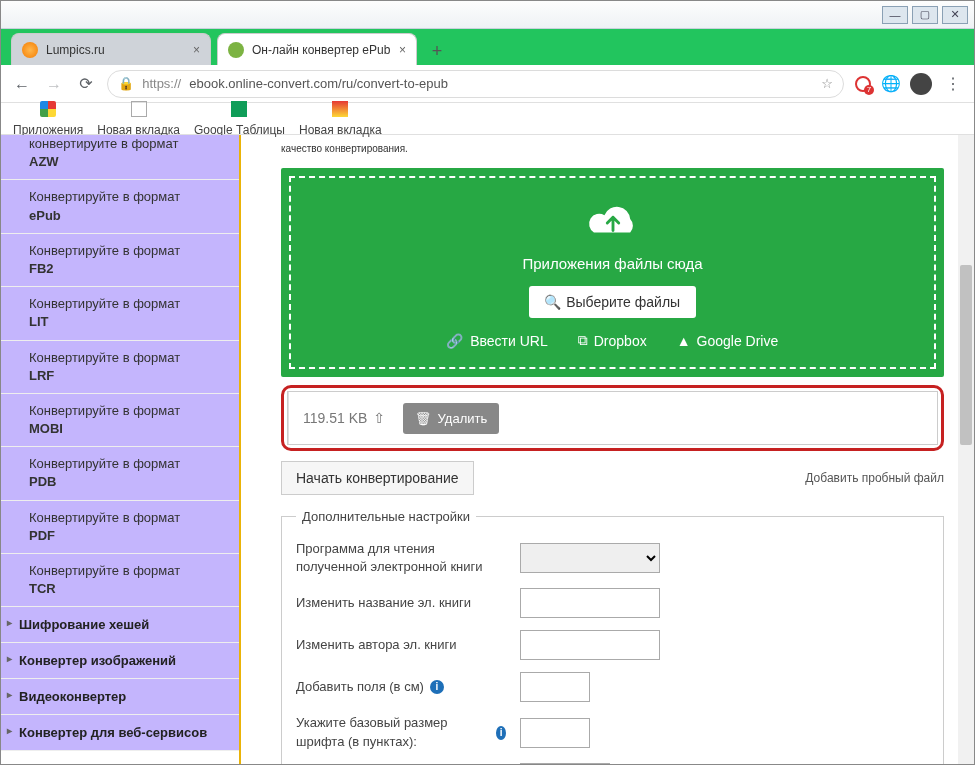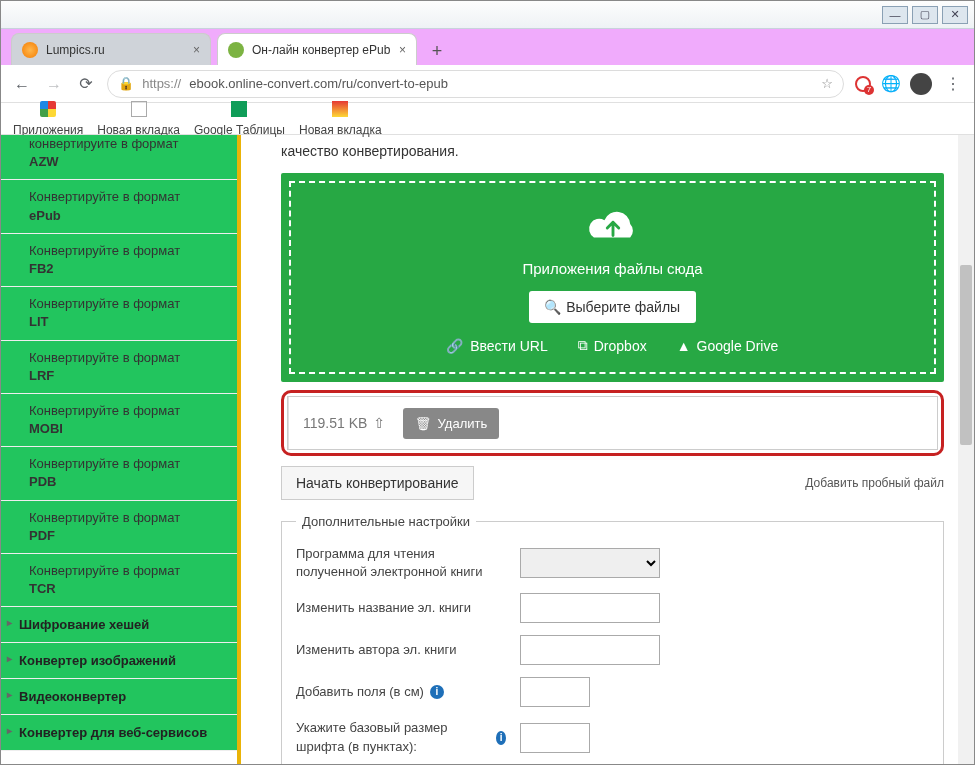--- a/index.html
+++ b/index.html
@@ -1,46 +1,46 @@
 <!DOCTYPE html>
 <html><head>
 <meta charset="utf-8">
 <style>
 * { box-sizing: border-box; margin: 0; padding: 0; }
 body { font-family: Arial, sans-serif; font-size: 13px; color: #333; background: #fff; }
 .window { width: 975px; height: 765px; border: 1px solid #888; position: relative; background: #fff; overflow: hidden; }
 .titlebar { height: 28px; background: linear-gradient(#fdfdfd,#eef2f5); border-bottom: 1px solid #c8d2dc; display: flex; justify-content: flex-end; align-items: center; padding: 0 6px; gap: 4px; }
 .wbtn { width: 26px; height: 18px; border: 1px solid #8aa0b4; background: #dde6ee; display: inline-flex; align-items: center; justify-content: center; font-size: 11px; color: #445; cursor: default; }
-.tabstrip { height: 36px; display: flex; align-items: flex-end; padding: 0 10px; background: #f0abfc; }
+.tabstrip { height: 36px; display: flex; align-items: flex-end; padding: 0 10px; background: #22c55e; }
 .tab { height: 32px; background: #fff; border-radius: 8px 8px 0 0; display: flex; align-items: center; padding: 0 10px; margin-right: 6px; min-width: 200px; gap: 8px; font-size: 12px; border: 1px solid #ccc; border-bottom: none; }
 .tab.inactive { background: #cfd3d9; }
 .tab .favicon { width: 16px; height: 16px; border-radius: 50%; display:inline-block; }
 .tab .close { margin-left: auto; color: #666; cursor: pointer; }
 .newtab { width: 28px; height: 28px; display: flex; align-items: center; justify-content: center; color: #555; cursor: pointer; font-size: 18px; }
 .toolbar { height: 38px; display: flex; align-items: center; padding: 0 10px; gap: 10px; border-bottom: 1px solid #e0e0e0; background:#fff; }
 .navbtn { width: 22px; height: 22px; display:inline-flex; align-items:center; justify-content:center; color:#5f6368; cursor:pointer; font-size:16px; }
 .addr { flex: 1; height: 28px; border: 1px solid #dcdcdc; border-radius: 14px; display:flex; align-items:center; padding:0 10px; gap:8px; color:#555; font-size:13px; }
 .addr .lock { color:#2a8a2a; }
 .ticon { width:18px; height:18px; display:inline-flex; align-items:center; justify-content:center; }
 .badge7 { position:relative; }
 .badge7::after { content:"7"; position:absolute; bottom:-2px; right:-2px; background:#d33; color:#fff; font-size:8px; width:10px; height:10px; border-radius:50%; display:flex; align-items:center; justify-content:center; }
 .avatar { width:22px; height:22px; border-radius:50%; background:#444; }
 .bookmarks { height: 32px; display:flex; align-items:center; gap:14px; padding:0 12px; border-bottom:1px solid #e0e0e0; font-size:12px; background:#fff; }
 .bm { display:flex; align-items:center; gap:6px; color:#444; cursor:pointer;flex-direction:column; }
 .bm .bicon { width:16px; height:16px; display:inline-block; }
 .content { display:flex; height: calc(100% - 28px - 36px - 38px - 32px); position:relative; }
-.sidebar { width: 240px; overflow:hidden; border-right:4px solid #eab308; background:#22c55e; }
+.sidebar { width: 240px; overflow:hidden; border-right:2px solid #eab308; background:#c4b5fd; }
 .sbitem { padding:8px 12px 8px 28px; font-size:13px; color:#333; border-bottom:1px solid #eee; line-height:1.4; cursor:pointer; }
 .sbitem b { display:block; font-weight:bold; }
 .sbcat { padding:10px 12px 10px 18px; font-weight:bold; color:#222; font-size:13px; border-bottom:1px solid #eee; cursor:pointer; position:relative; }
 .sbcat::before { content:"▸"; position:absolute; left:6px; color:#666; font-size:10px; }
 .silhouette { height:70px; background:#fff; display:flex; align-items:flex-end; }
 .silhouette svg { width:120px; height:60px; }
 .main { flex:1; overflow:hidden; padding:0 30px 0 40px; position:relative; }
-.qualitytext { padding:8px 0 14px; color:#333; font-size:14px; }
+.qualitytext { padding:8px 0 14px; color:#333; font-size:10px; }
 .dropzone { background:#27a844; padding:8px; border-radius:2px; }
 .dropinner { border:2px dashed #fff; padding:22px 10px 18px; text-align:center; color:#fff; }
 .cloud { width:58px; height:42px; margin:0 auto 10px; }
 .dragtext { font-size:15px; margin-bottom:14px; }
 .choosebtn { display:inline-block; background:#fff; color:#333; padding:8px 16px; border-radius:3px; font-size:14px; cursor:pointer; margin-bottom:14px; }
 .srcrow { display:flex; justify-content:center; gap:30px; font-size:14px; }
 .srcrow span { cursor:pointer; display:inline-flex; align-items:center; gap:6px; }
 .filerow-wrap { border:3px solid #c62121; border-radius:10px; margin-top:8px; padding:3px; }
 .filerow { display:flex; align-items:center; border:1px solid #ccc; background:#fff; }
 .filerow .fname { flex:1; padding:10px 14px; color:#999; font-size:15px; }

